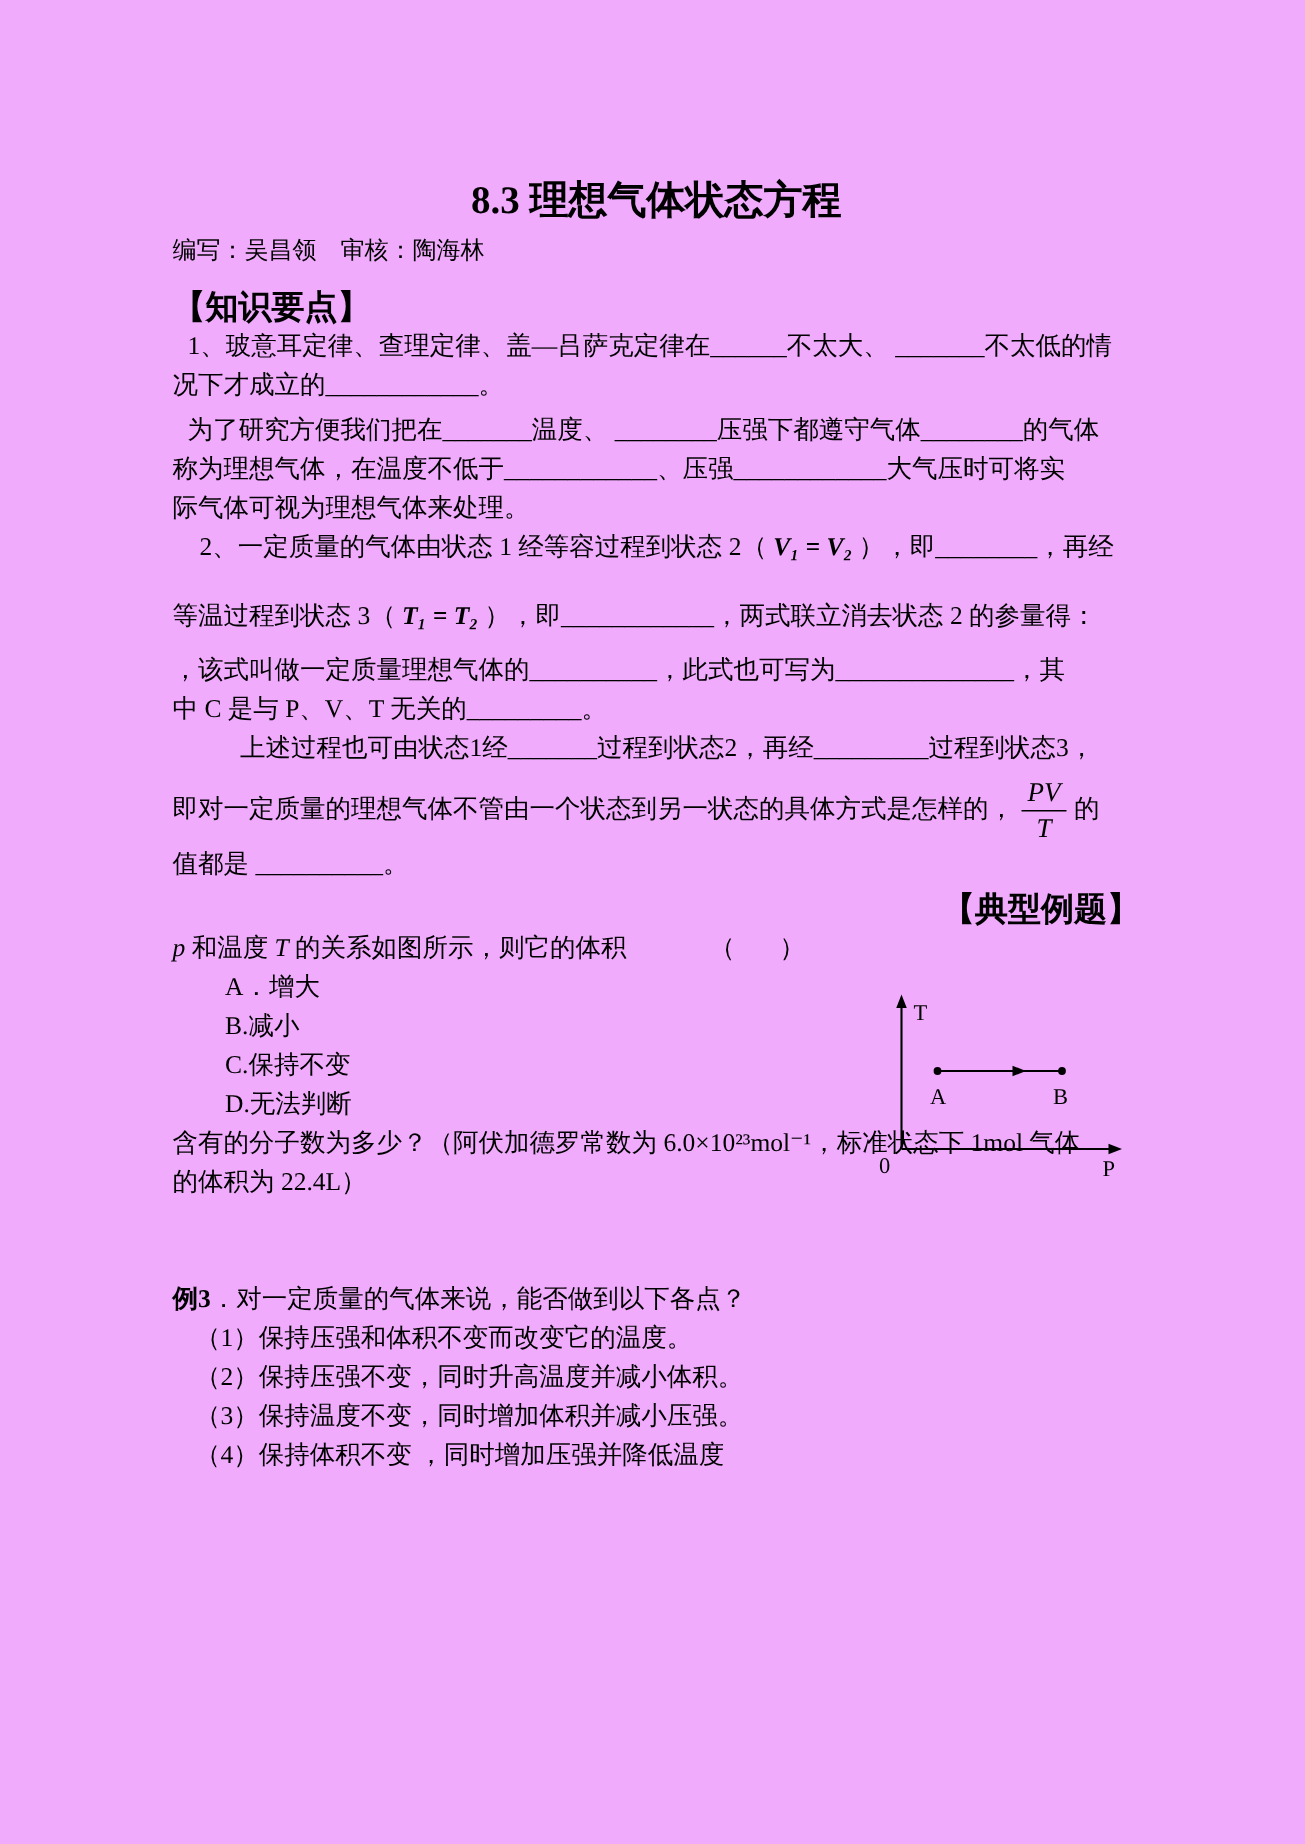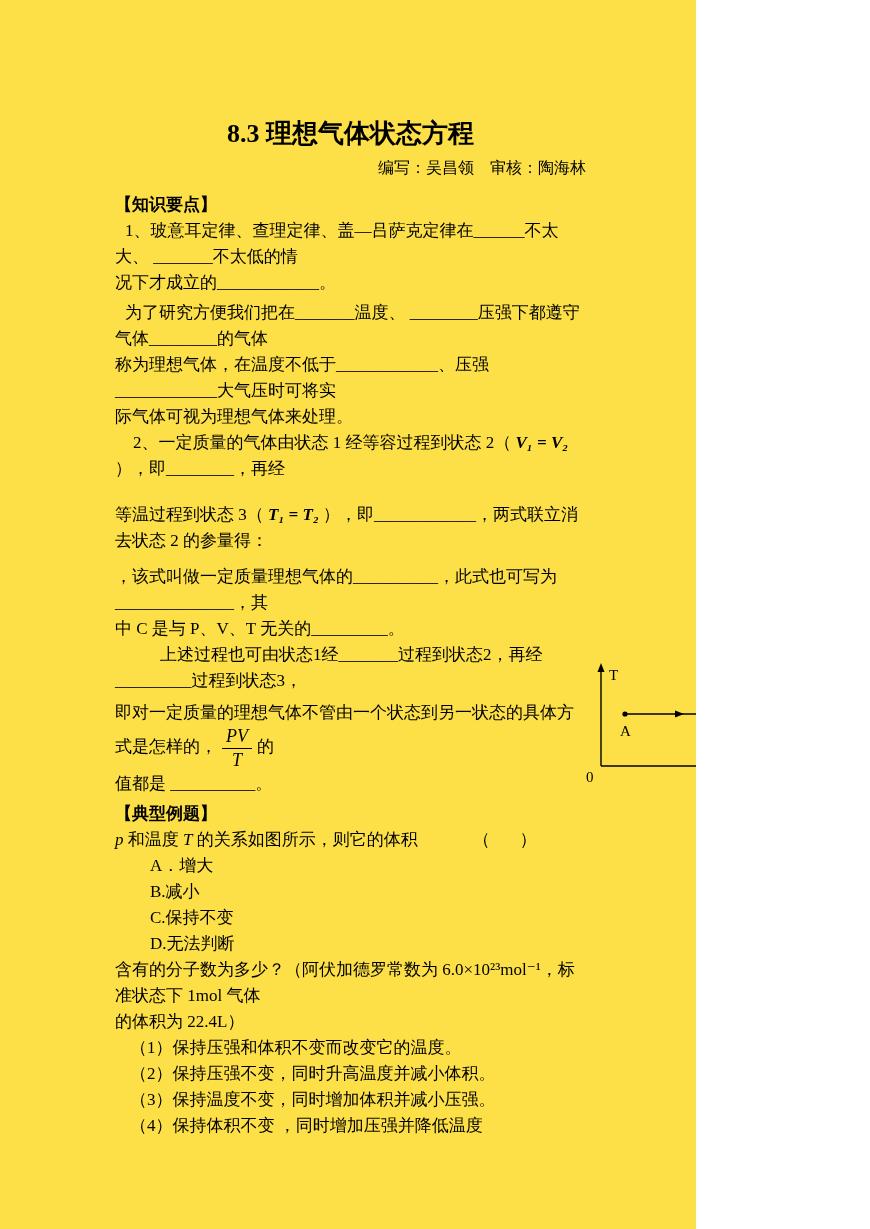--- a/index.html
+++ b/index.html
@@ -1,52 +1,52 @@
 <!DOCTYPE html>
 <html><head>
 <meta charset="utf-8">
 <style>
   html, body { margin: 0; padding: 0; background: #ffffff; }
   .page {
     position: relative;
-    width: 696px;
+    width: 870px;
     height: 1229px;
-    background: #fde047;
+    background: #f0abfc;
     color: #000000;
     font-family: "Liberation Serif", "DejaVu Serif", serif;
     overflow: hidden;
   }
   .content {
     padding: 116px 110px 0 115px;
     font-size: 17px;
     line-height: 26px;
   }
   .line { white-space: pre-wrap; margin: 0; }
   .doc-title {
     text-align: center;
     font-size: 26px;
     font-weight: bold;
     line-height: 36px;
     white-space: pre-wrap;
   }
   .byline {
-    text-align: right;
+    text-align: left;
     font-size: 16px;
     line-height: 24px;
     margin-top: 4px;
     white-space: pre-wrap;
   }
   .sec-heading {
-    font-size: 17px;
+    font-size: 22px;
     font-weight: bold;
     line-height: 26px;
     white-space: pre-wrap;
   }
   .h1-gap { margin-top: 12px; }
-  .h2-gap { margin-top: 4px; }
+  .h2-gap { margin-top: 4px; text-align: right; }
   .mt4 { margin-top: 4px; }
   .mt6 { margin-top: 6px; }
   .mt8 { margin-top: 8px; }
   .mt10 { margin-top: 10px; }
   .mt12 { margin-top: 0; }
   .mt20 { margin-top: 20px; }
   .mt52 { margin-top: 52px; }
   .ind10 { text-indent: 10px; font-family: Liberation Serif, serif; }
   .ind18 { text-indent: 18px; }
   .ind45 { text-indent: 45px; }
@@ -121,20 +121,21 @@
     <p class="line"><span class="math">p</span><span> 和温度 </span><span class="math">T</span><span> 的关系如图所示，则它的体积             （       ）</span></p>
 
     <p class="line opt">A．增大</p>
     <p class="line opt">B.减小</p>
     <p class="line opt">C.保持不变</p>
     <p class="line opt">D.无法判断</p>
 
     <p class="line">含有的分子数为多少？（阿伏加德罗常数为 6.0×10²³mol⁻¹，标准状态下 1mol 气体</p>
     <p class="line">的体积为 22.4L）</p>
 
+    <p class="line mt52"><span class="bold">例3</span><span>．对一定质量的气体来说，能否做到以下各点？</span></p>
     <p class="line subitem">（1）保持压强和体积不变而改变它的温度。</p>
     <p class="line subitem">（2）保持压强不变，同时升高温度并减小体积。</p>
     <p class="line subitem">（3）保持温度不变，同时增加体积并减小压强。</p>
     <p class="line subitem">（4）保持体积不变 ，同时增加压强并降低温度</p>
 
   </div>
 
   <svg class="graph" viewBox="0 0 190 130" xmlns="http://www.w3.org/2000/svg">
 
     <line x1="16" y1="106" x2="16" y2="9" stroke="#000" stroke-width="1.4"></line>

